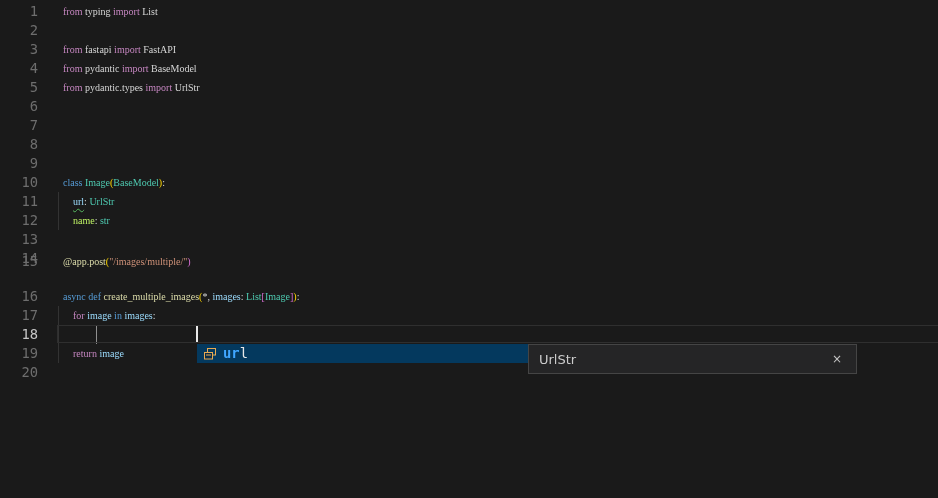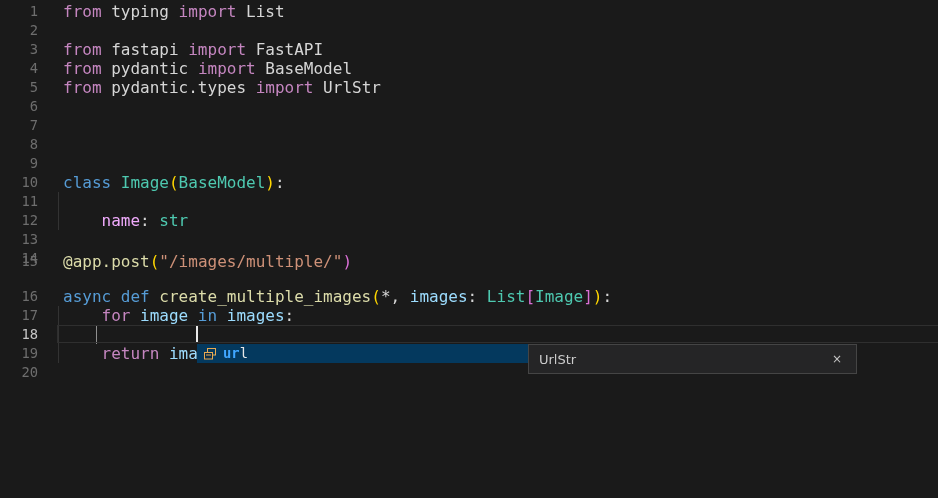--- a/index.html
+++ b/index.html
@@ -10,21 +10,21 @@
 
   .code-line { position: absolute; left: 0; width: 938px; height: 19px; line-height: 19px; }
   .gutter-num {
     position: absolute; left: 0; top: 0; width: 38px; height: 19px;
     text-align: right; color: #6e6e6e; font-size: 13.8px; line-height: 19px;
     user-select: none;
   }
   .gutter-num.active { color: #c6c6c6; }
   .code-text {
     position: absolute; left: 63px; top: 0; height: 19px;
-    white-space: pre; font-size: 16px; line-height: 19px; color: #d6d6d6;
+    white-space: pre; font-size: 10px; line-height: 19px; color: #d6d6d6; font-family: Liberation Serif, serif;
   }
 
   
 
   .squiggle {
     text-decoration: underline;
     text-decoration-style: wavy;
     text-decoration-thickness: 1px;
     text-underline-offset: 3px;
   }
@@ -106,24 +106,25 @@
       <div class="code-line" style="top: 154px;">
         <span class="gutter-num">9</span>
         <span class="code-text"></span>
       </div>
       <div class="code-line" style="top: 173px;">
         <span class="gutter-num">10</span>
         <span class="code-text"><span style="color: rgb(86, 156, 214);">class </span><span style="color: rgb(78, 201, 176);">Image</span><span style="color: rgb(255, 215, 0);">(</span><span style="color: rgb(78, 201, 176);">BaseModel</span><span style="color: rgb(255, 215, 0);">)</span><span style="color: rgb(214, 214, 214);">:</span></span>
       </div>
       <div class="code-line" style="top: 192px;">
         <span class="gutter-num">11</span>
+        <span class="code-text"><span style="color: rgb(214, 214, 214);">    </span><span class="squiggle" style="color: rgb(156, 220, 254); text-decoration-color: rgb(85, 184, 95);">url</span><span style="color: rgb(214, 214, 214);">: </span><span style="color: rgb(78, 201, 176);">UrlStr</span></span>
       </div>
       <div class="code-line" style="top: 211px;">
         <span class="gutter-num">12</span>
-        <span class="code-text"><span style="color: rgb(214, 214, 214);">    </span><span style="color: #f0abfc;">name</span><span style="color: rgb(214, 214, 214);">: </span><span style="color: rgb(78, 201, 176);">str</span></span>
+        <span class="code-text"><span style="color: rgb(214, 214, 214);">    </span><span style="color: #bef264;">name</span><span style="color: rgb(214, 214, 214);">: </span><span style="color: rgb(78, 201, 176);">str</span></span>
       </div>
       <div class="code-line" style="top: 230px;">
         <span class="gutter-num">13</span>
         <span class="code-text"></span>
       </div>
       <div class="code-line" style="top: 249px;">
         <span class="gutter-num">14</span>
         <span class="code-text"></span>
       </div>
       <div class="code-line" style="top: 252px; padding-left: 43px;">

